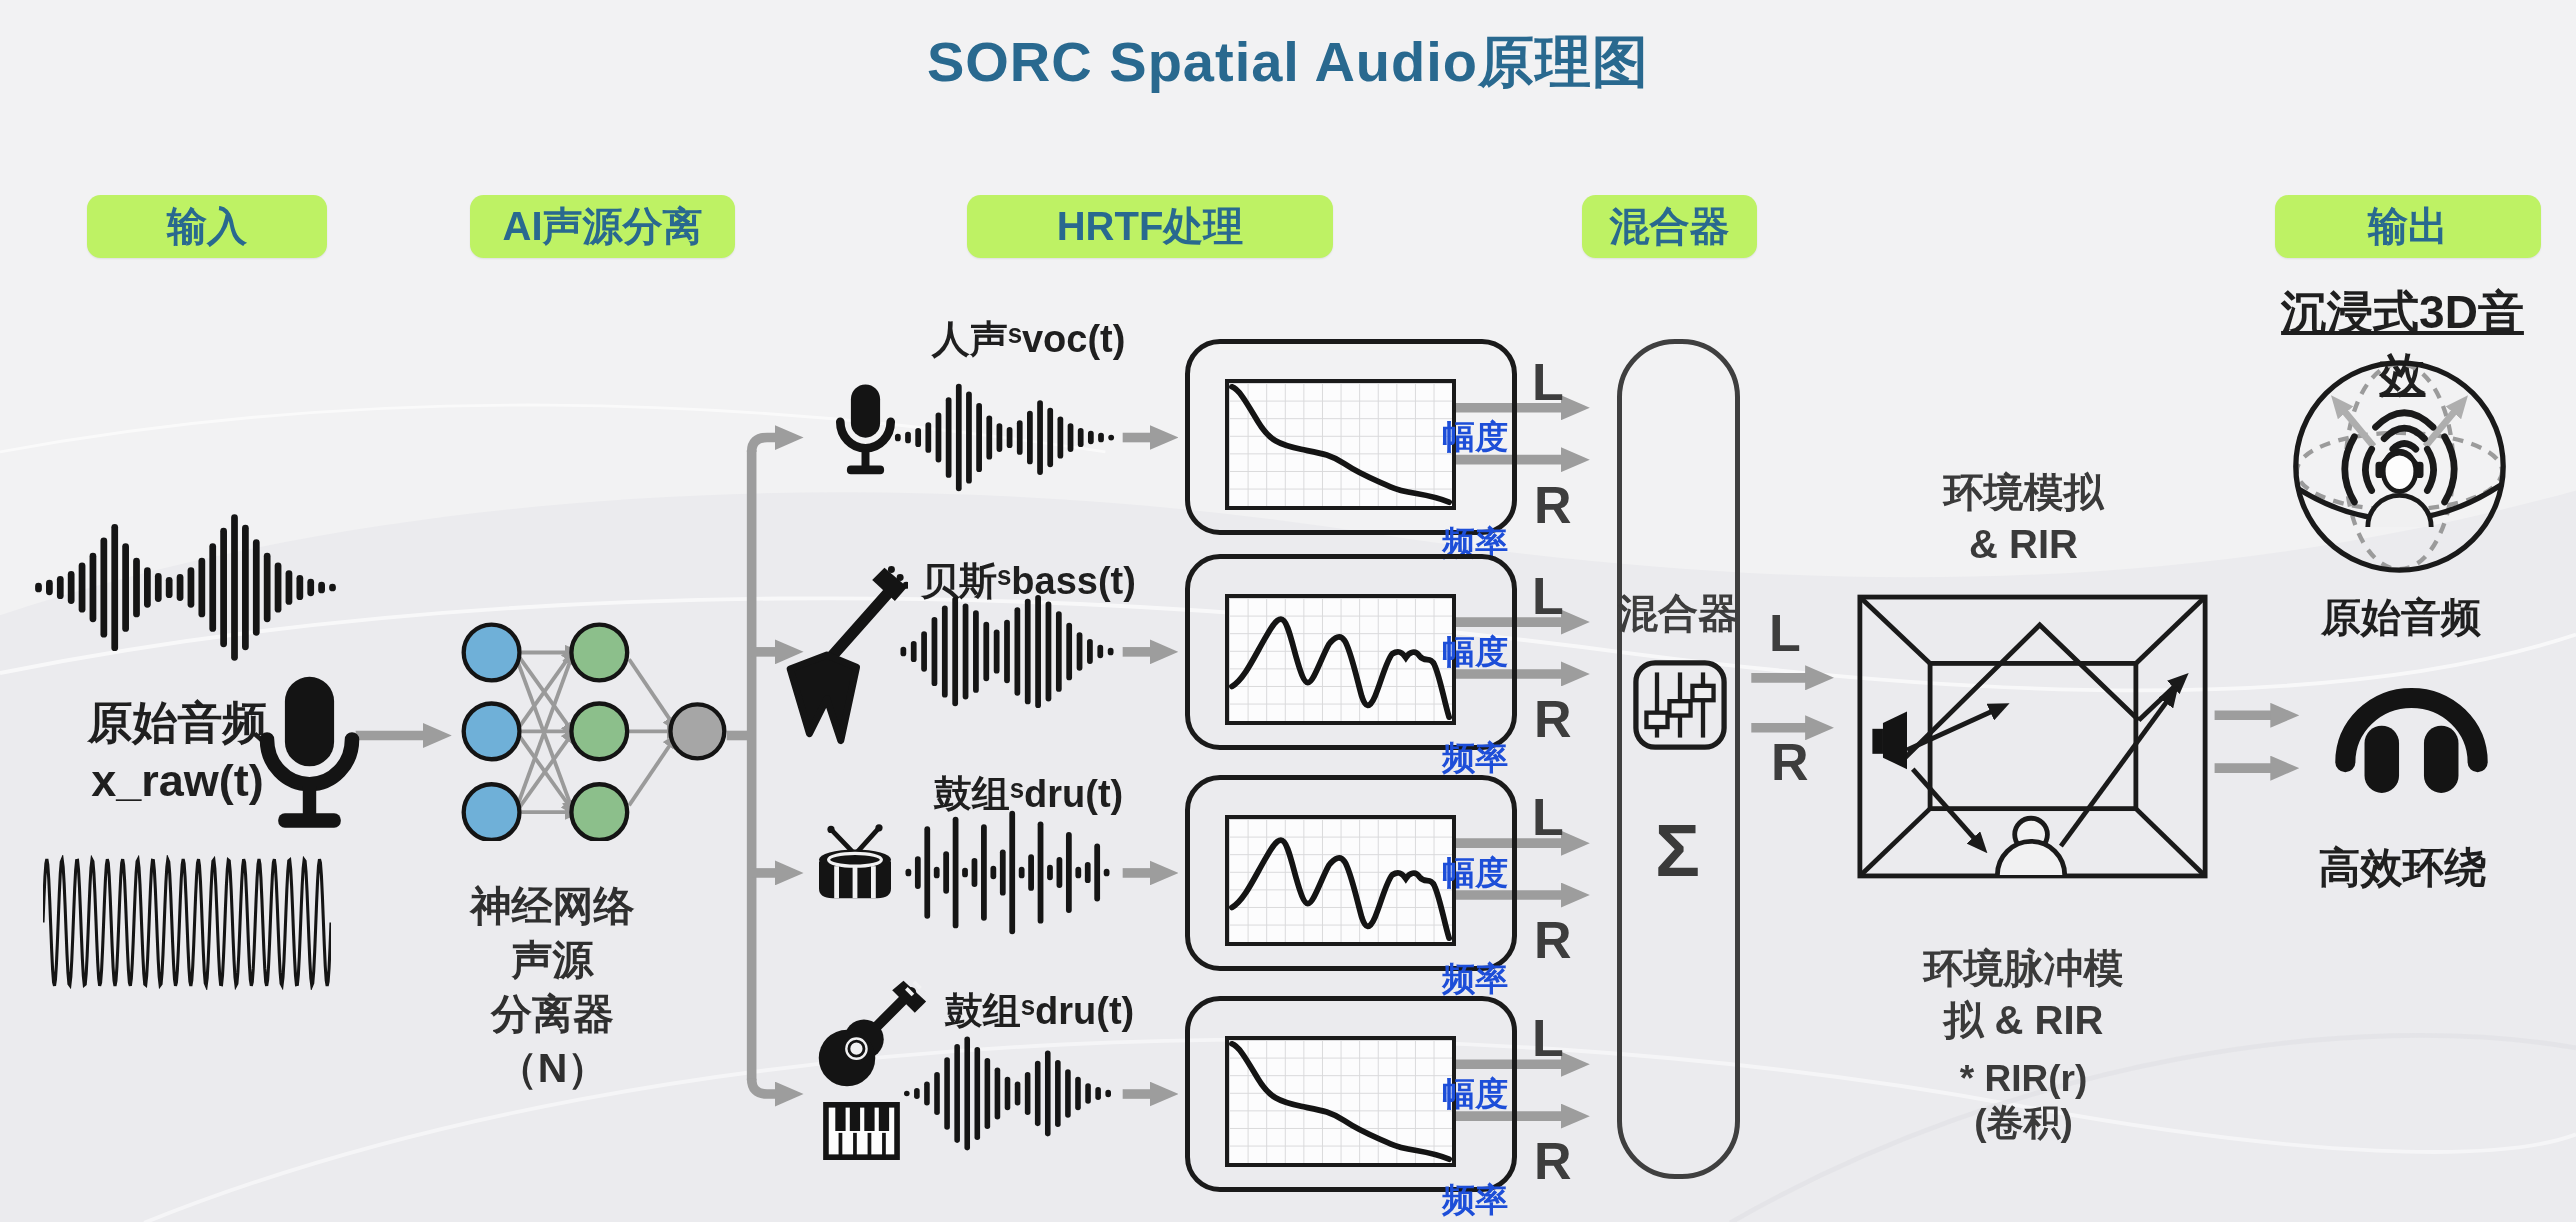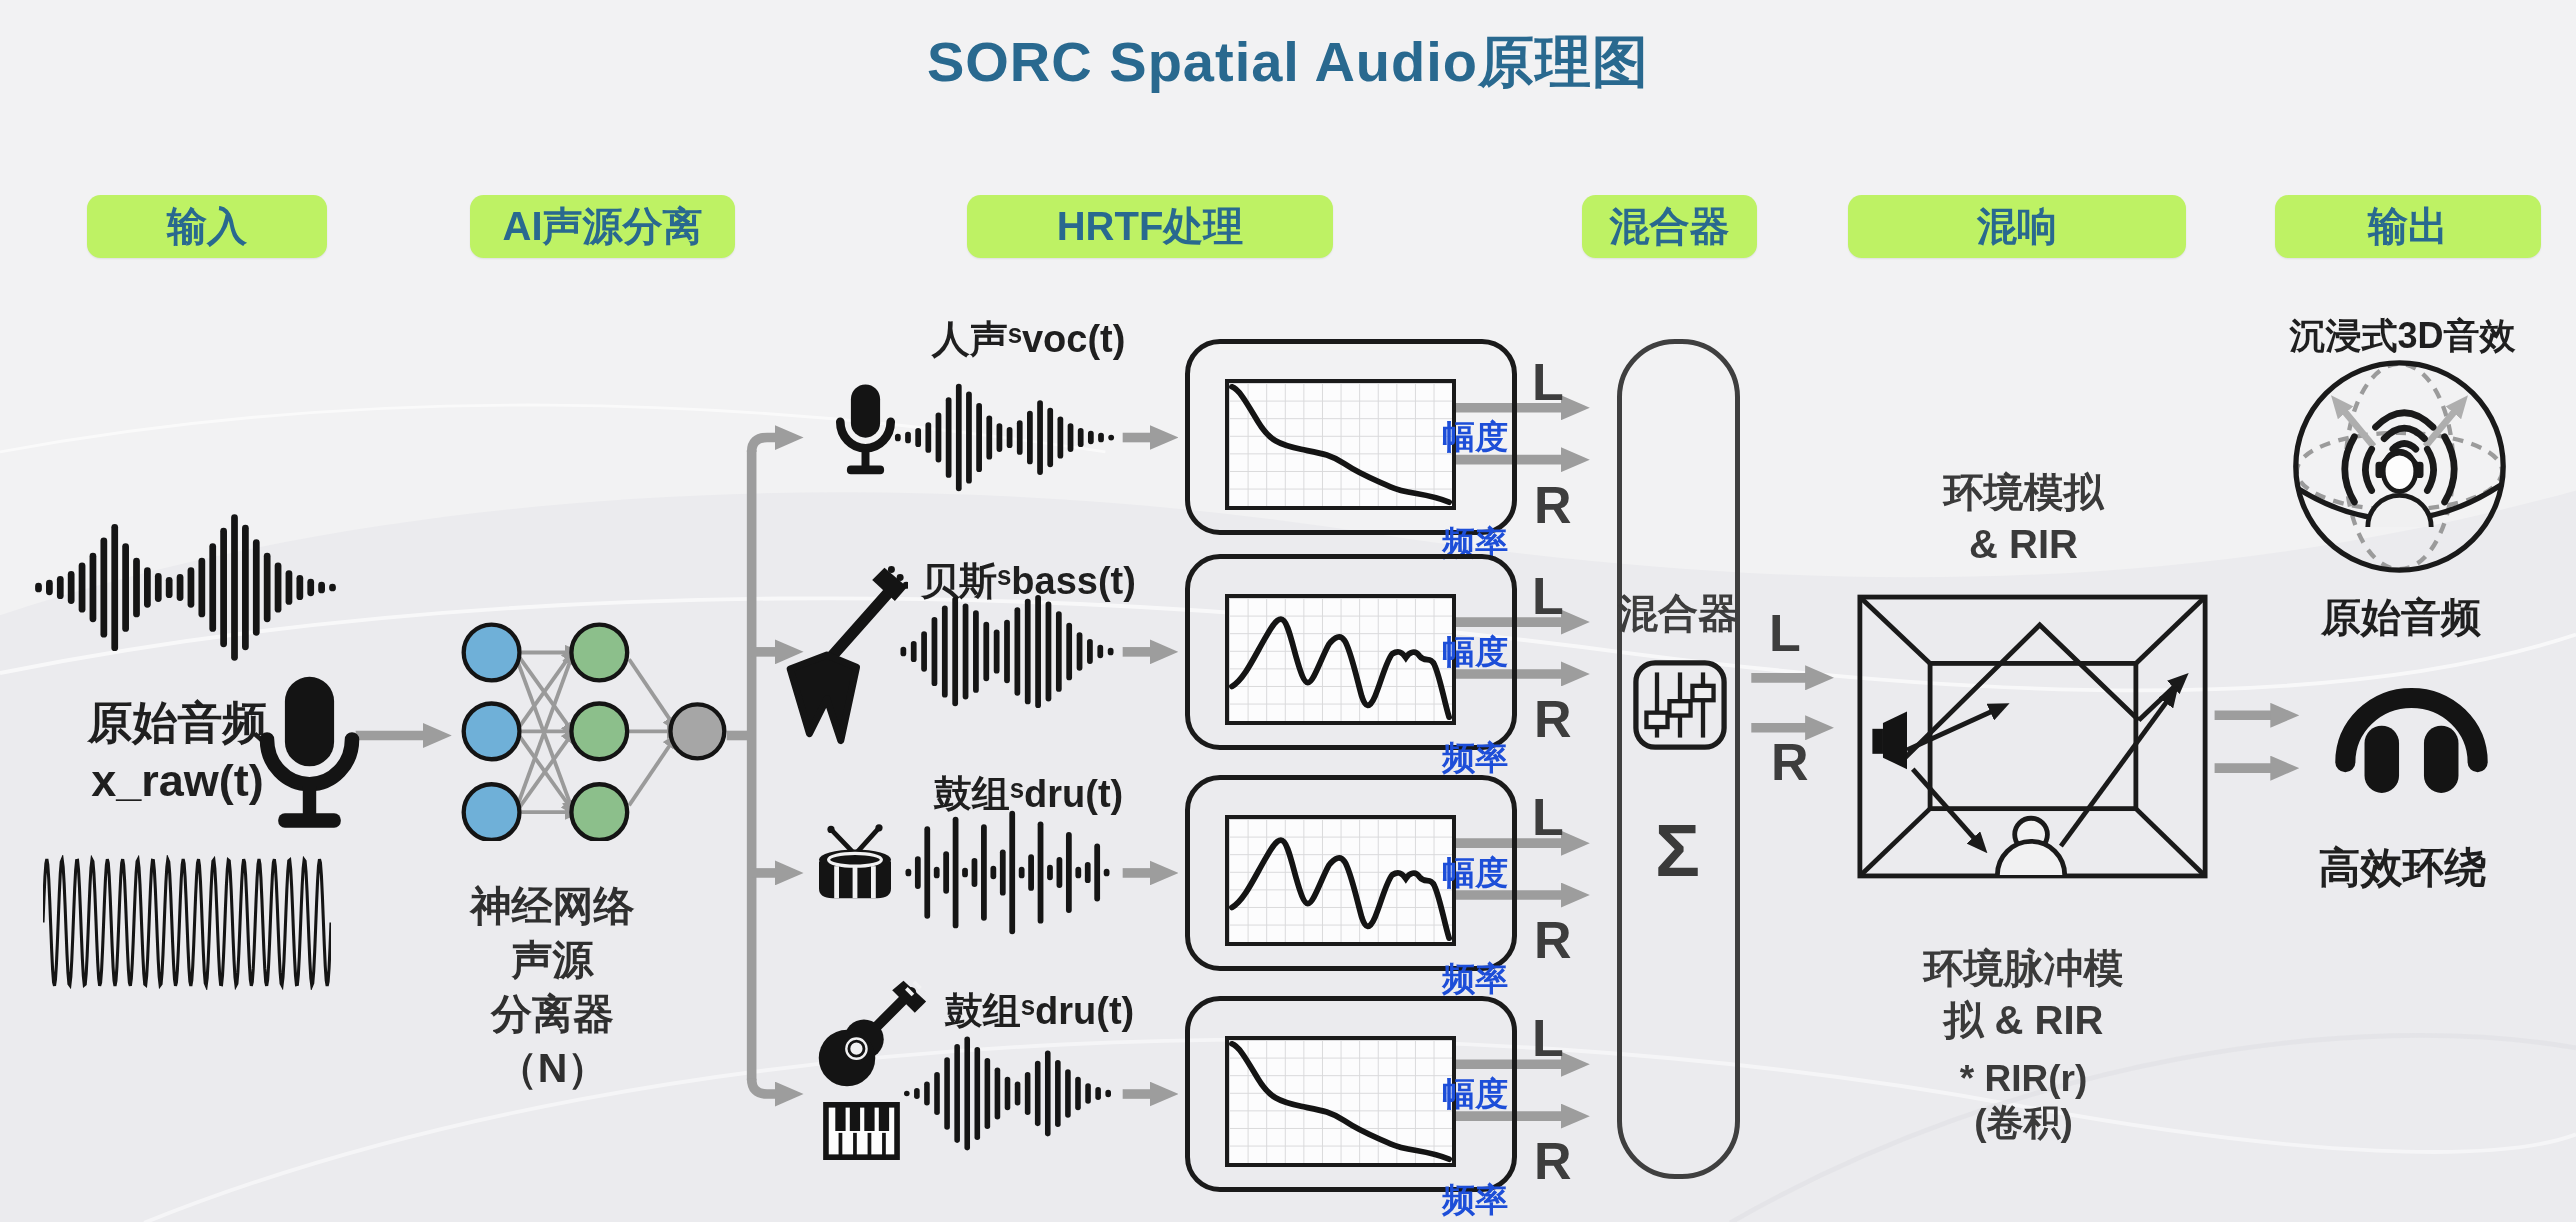--- a/index.html
+++ b/index.html
@@ -34,21 +34,20 @@
     <path d="M1800,1272 C2100,1100 2450,1050 2680,1090" fill="none" stroke="#e2e2e6" stroke-width="5" opacity="0.8"></path>
     <path d="M0,470 C380,400 760,410 1150,470" fill="none" stroke="#ffffff" stroke-width="3" opacity="0.6"></path>
   </svg>
 
   <div class="abs title">SORC Spatial Audio原理图</div>
 
   <div class="abs badge" style="left:87px;width:240px;">输入</div>
   <div class="abs badge" style="left:470px;width:265px;">AI声源分离</div>
   <div class="abs badge" style="left:967px;width:366px;">HRTF处理</div>
   <div class="abs badge" style="left:1582px;width:175px;">混合器</div>
-  <div class="abs badge" style="left:1848px;width:338px;">混响</div>
   <div class="abs badge" style="left:2275px;width:266px;">输出</div>
 
   <svg class="abs" style="left:0;top:0;" width="2576" height="1223" viewBox="0 0 2680 1272">
     <defs>
       <marker id="ah" markerWidth="3.0" markerHeight="2.6" refX="0.2" refY="1.3" orient="auto" markerUnits="strokeWidth">
         <path d="M0,0 L3,1.3 L0,2.6 Z" fill="#9d9d9d"></path>
       </marker>
       <marker id="ahs" markerWidth="4.6" markerHeight="4" refX="0.2" refY="2" orient="auto" markerUnits="strokeWidth">
         <path d="M0,0 L4.6,2 L0,4 Z" fill="#9a9a9a"></path>
       </marker>
@@ -412,21 +411,21 @@
 
   <div class="abs gry" style="left:1860px;top:942px;width:327px;font-size:40px;line-height:52px;">
     <div>环境脉冲模</div>
     <div>拟 &amp; RIR</div>
   </div>
   <div class="abs gry" style="left:1860px;top:1057px;width:327px;font-size:37px;line-height:44px;">
     <div>* RIR(r)</div>
     <div>(卷积)</div>
   </div>
 
-  <div class="abs blk" style="left:2268px;top:312px;width:269px;font-size:36px;">沉浸式3D音效</div>
+  <div class="abs blk" style="left:2268px;top:282px;width:269px;font-size:46px;text-decoration:underline;">沉浸式3D音效</div>
 
   <svg class="abs" style="left:2291px;top:358px;" width="217" height="217" viewBox="0 0 226 226">
     <defs>
       <marker id="gry2" markerWidth="3.4" markerHeight="3" refX="0.2" refY="1.5" orient="auto" markerUnits="strokeWidth">
         <path d="M0,0 L3.4,1.5 L0,3 Z" fill="#aeaeae"></path>
       </marker>
     </defs>
     <ellipse cx="113" cy="113" rx="56" ry="107" fill="none" stroke="#9b9b9b" stroke-width="4.5" stroke-dasharray="11 9"></ellipse>
     <ellipse cx="113" cy="118" rx="107" ry="40" fill="none" stroke="#9b9b9b" stroke-width="4.5" stroke-dasharray="11 9"></ellipse>
     <circle cx="113" cy="113" r="108" fill="none" stroke="#1a1a1a" stroke-width="5.5"></circle>

